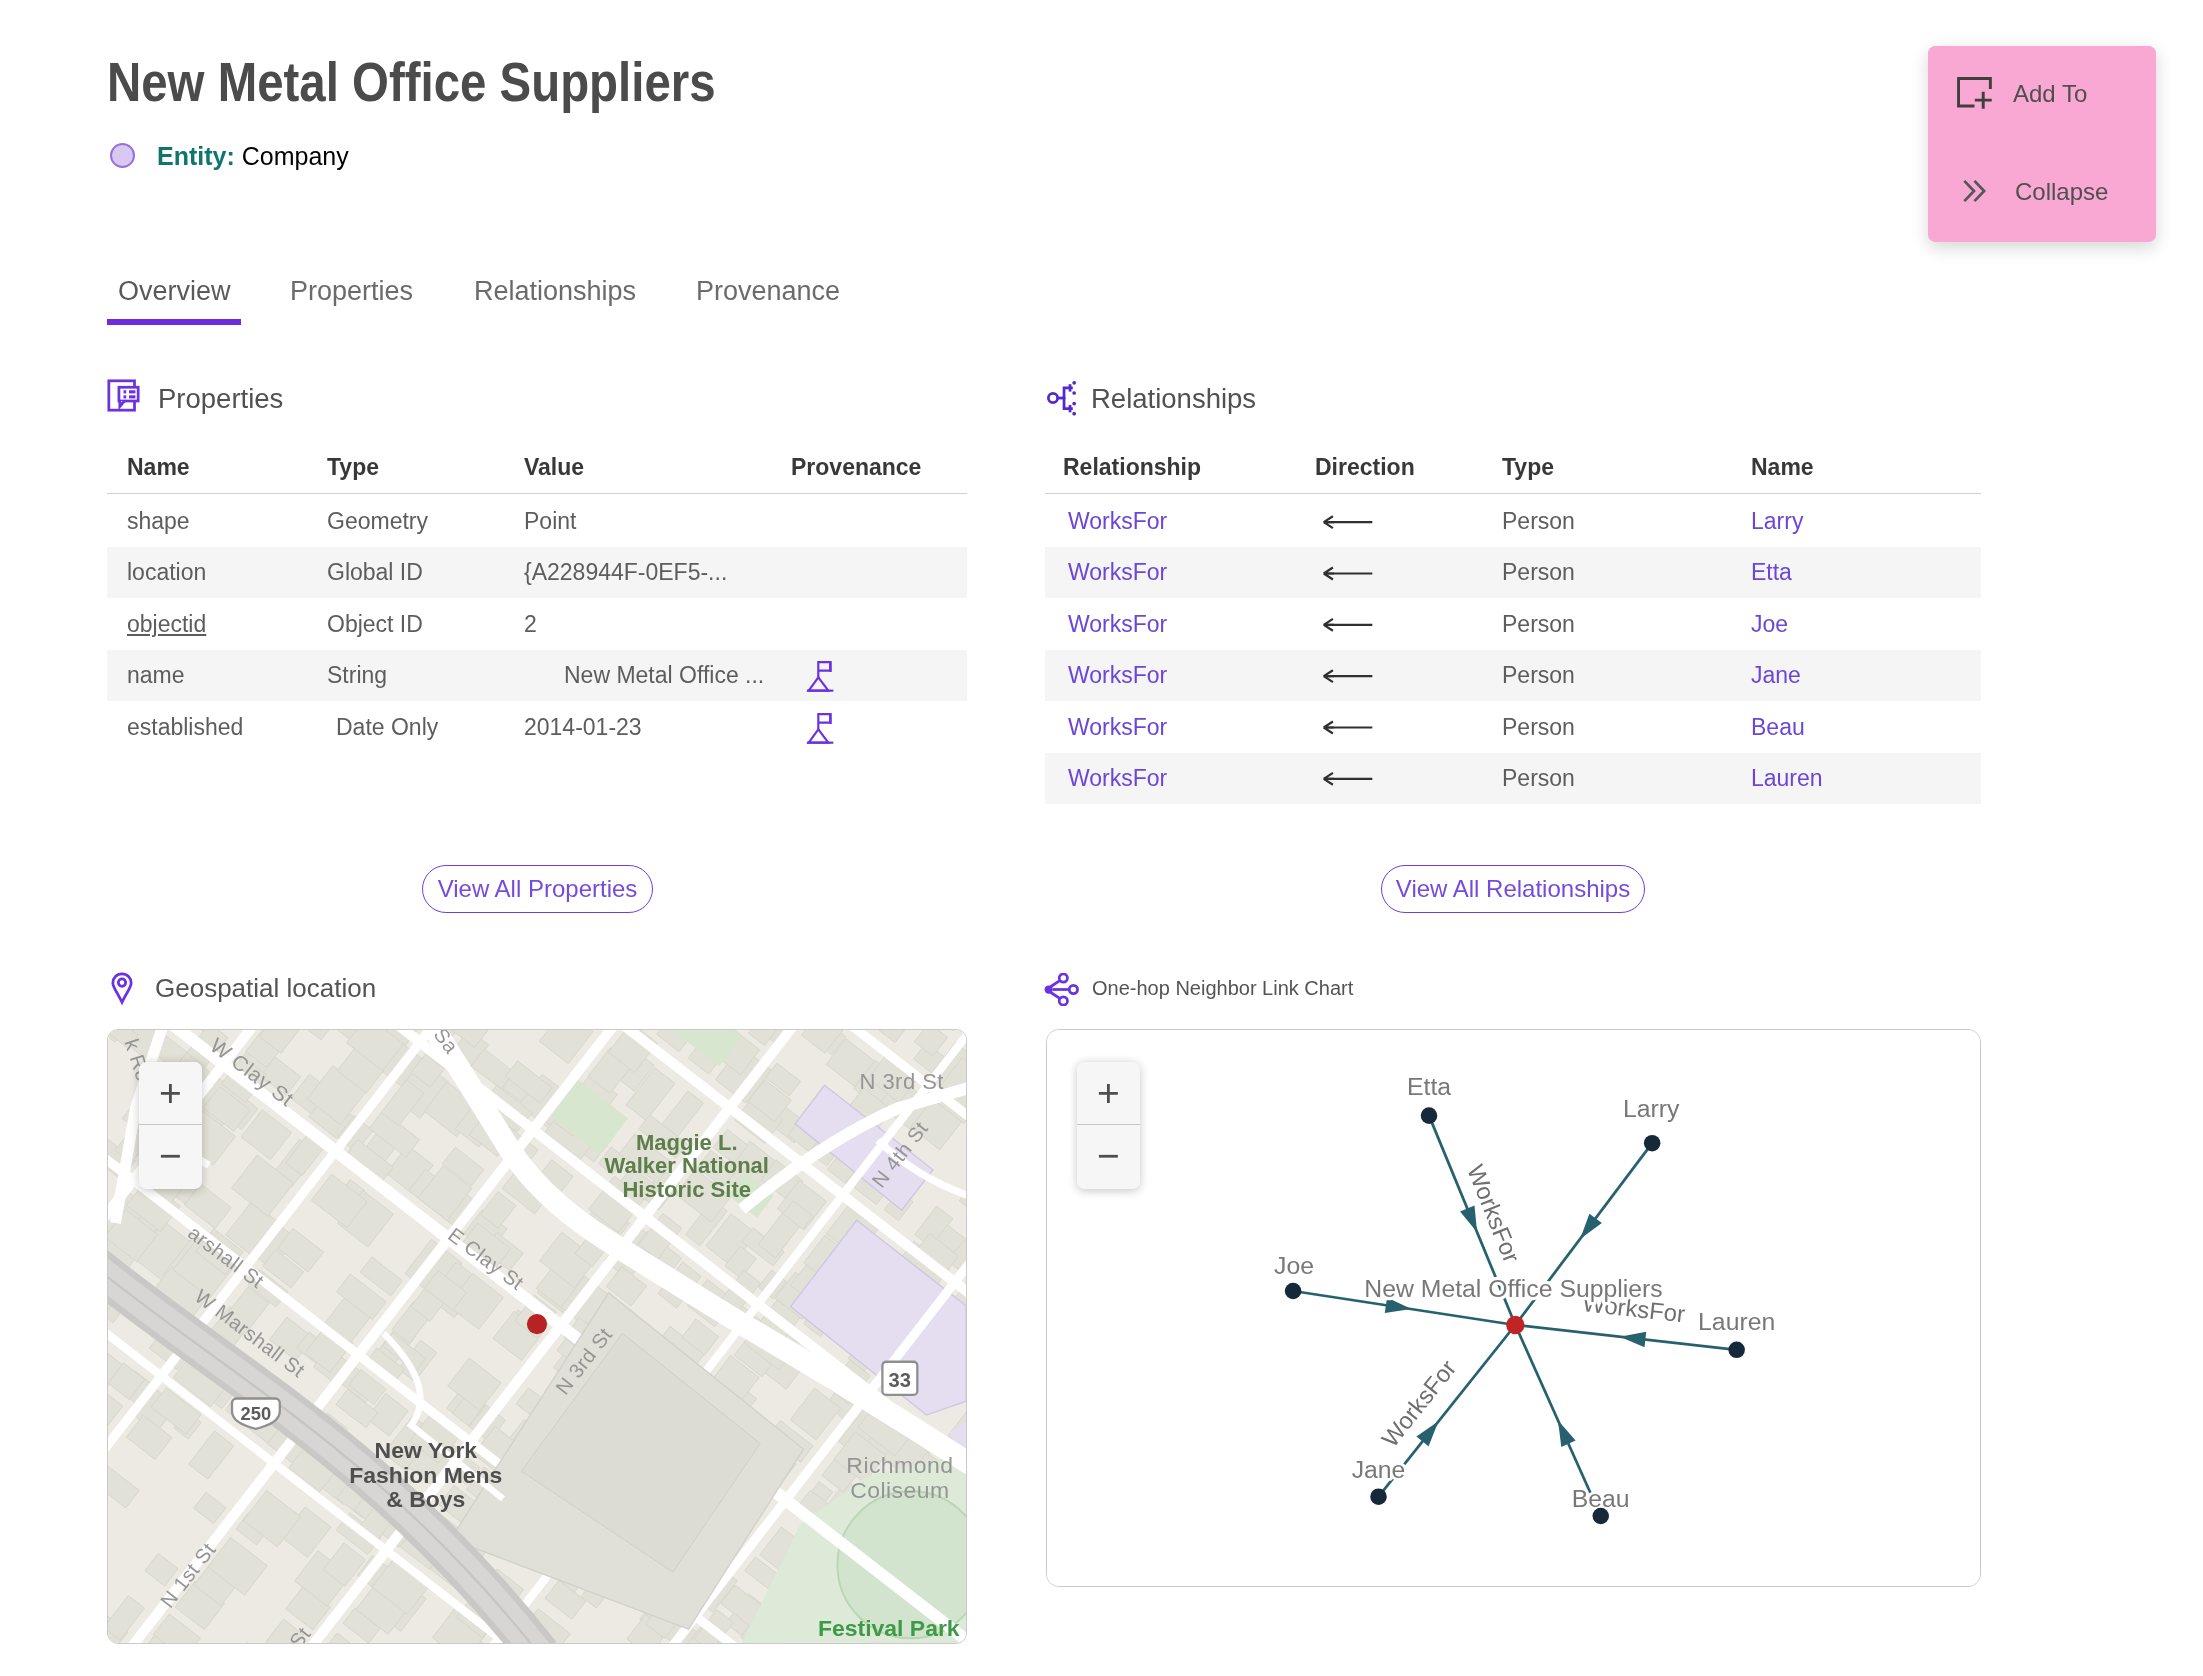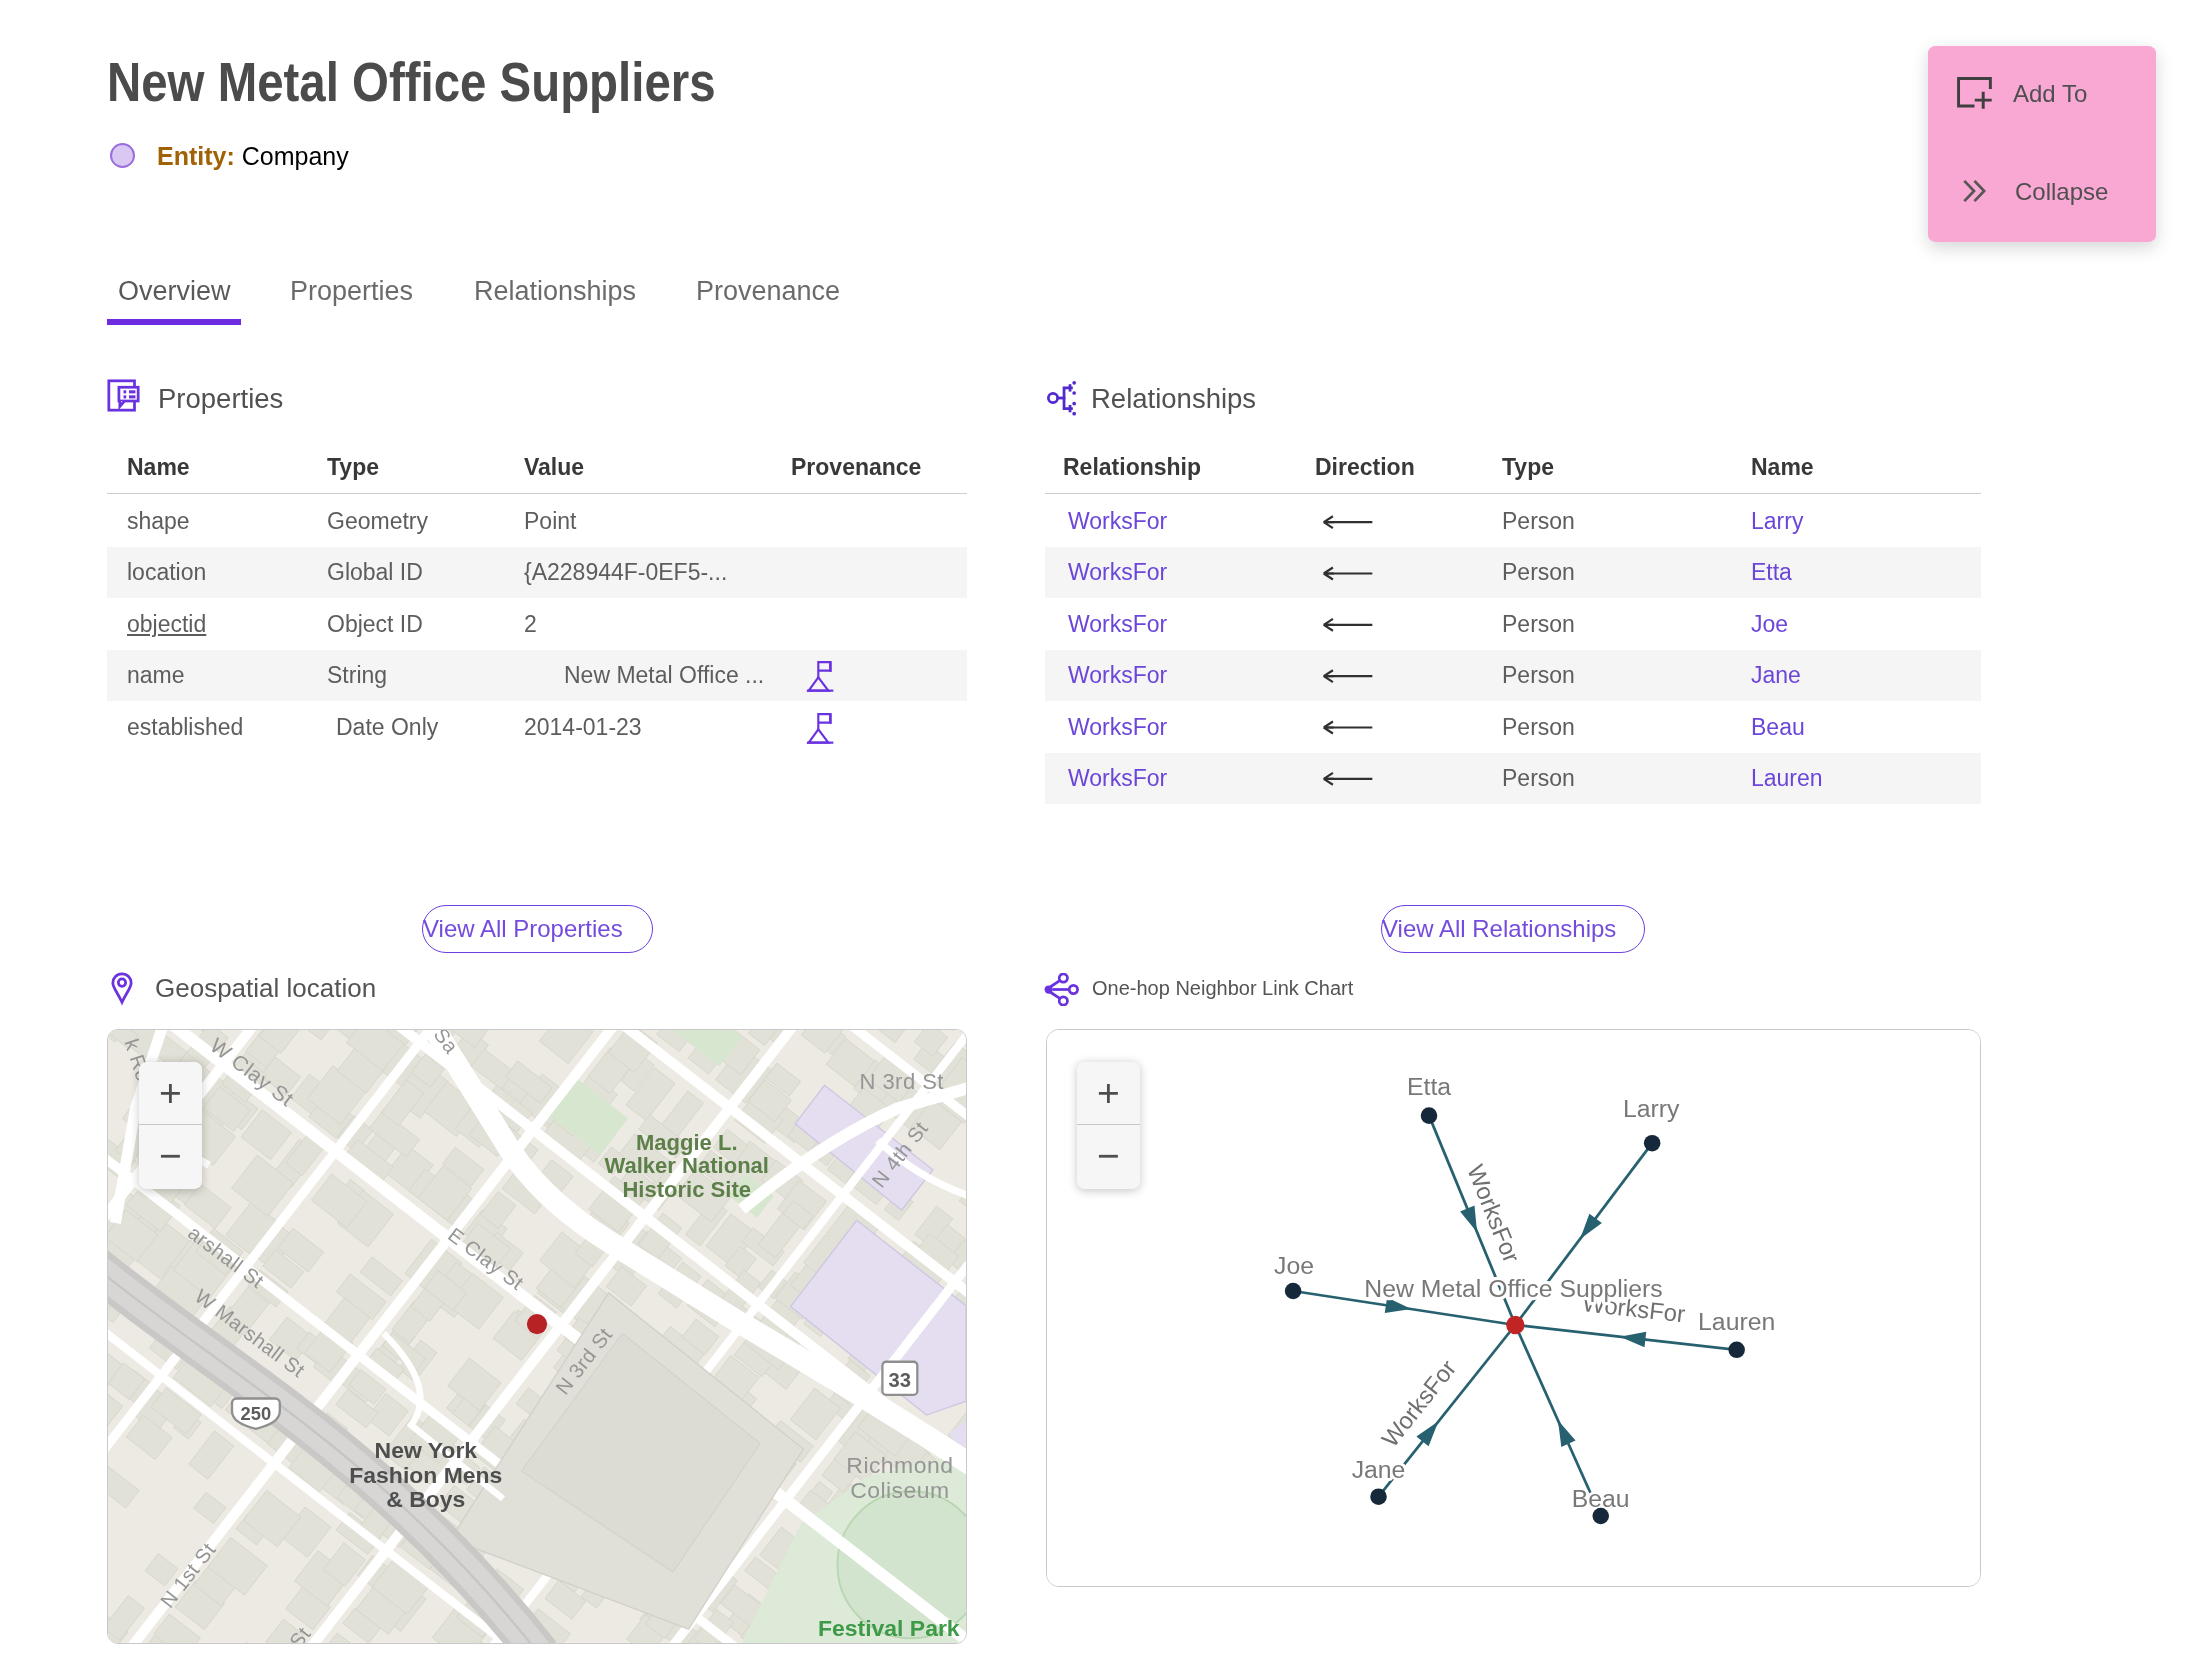--- a/index.html
+++ b/index.html
@@ -2,33 +2,33 @@
 <html style="font-size:14.7px"><head>
 <meta charset="utf-8">
 <style>
 html,body{margin:0;padding:0;background:#fff;}
 body{width:2204px;height:1677px;position:relative;overflow:hidden;
   font-family:"Liberation Sans",sans-serif;-webkit-font-smoothing:antialiased;}
 .abs{position:absolute;}
 .h1{left:107px;top:55px;font-size:55px;font-weight:700;color:#4b4b4b;line-height:1;transform:scaleX(0.862);transform-origin:0 0;white-space:nowrap;}
 .entcircle{left:110px;top:143px;width:21px;height:21px;border-radius:50%;background:#d9c8f2;border:2.8px solid #9a6ede;}
 .entlabel{left:157px;top:144px;font-size:25px;line-height:25px;color:#4c4c4c;}
-.entlabel b{font-weight:700;color:#a16207;margin-top:13px;}
+.entlabel b{font-weight:700;color:#0f766e;margin-top:13px;}
 .entlabel span{color:#000000;}
 .tab{top:278px;font-size:27px;line-height:27px;color:#6b6b6b;}
 .tabline{left:107px;top:319px;width:134px;height:6.4px;background:#6d2be0;}
 .secicon{width:33px;height:33px;}
 .sechead{font-size:27.5px;line-height:27.5px;color:#515151;}
 .th{font-size:23px;line-height:23px;font-weight:700;color:#383838;top:456px;}
 .hline{top:493px;height:0.9px;background:#cfcfcf;}
 .row{height:51px;line-height:51px;font-size:23px;color:#5d5d5d;white-space:nowrap;}
 .stripe{background:#f5f5f5;}
 .lk{color:#6b46d9;}
 .btn{height:46px;line-height:46px;border:1.8px solid #6d3fe0;border-radius:25px;
-  text-align:left;font-size:24px;color:#744bdc;top:865px;margin-top:40px;}
+  text-align:center;font-size:24px;color:#744bdc;top:865px;}
 .panel{border:0.9px solid #c9c9c9;background:#fff;overflow:hidden;}
 .zoomctl{width:63px;height:127px;border-radius:7.3px;background:#f6f6f6;
   box-shadow:0 1.8px 9.2px rgba(0,0,0,0.22);left:31px;top:32px;}
 .zoomctl .plus,.zoomctl .minus{height:62px;text-align:center;font-size:39px;color:#4e4e4e;line-height:61px;font-weight:400;}
 .zoomctl .div{height:0.9px;background:#c6c6c6;margin:0 0px;}
 .addcard{left:1928px;top:46px;width:228px;height:196px;border-radius:7.3px;background:#f9a8d4;
   box-shadow:0 5.5px 16.5px rgba(0,0,0,0.16);}
 </style>
 </head>
 <body>

